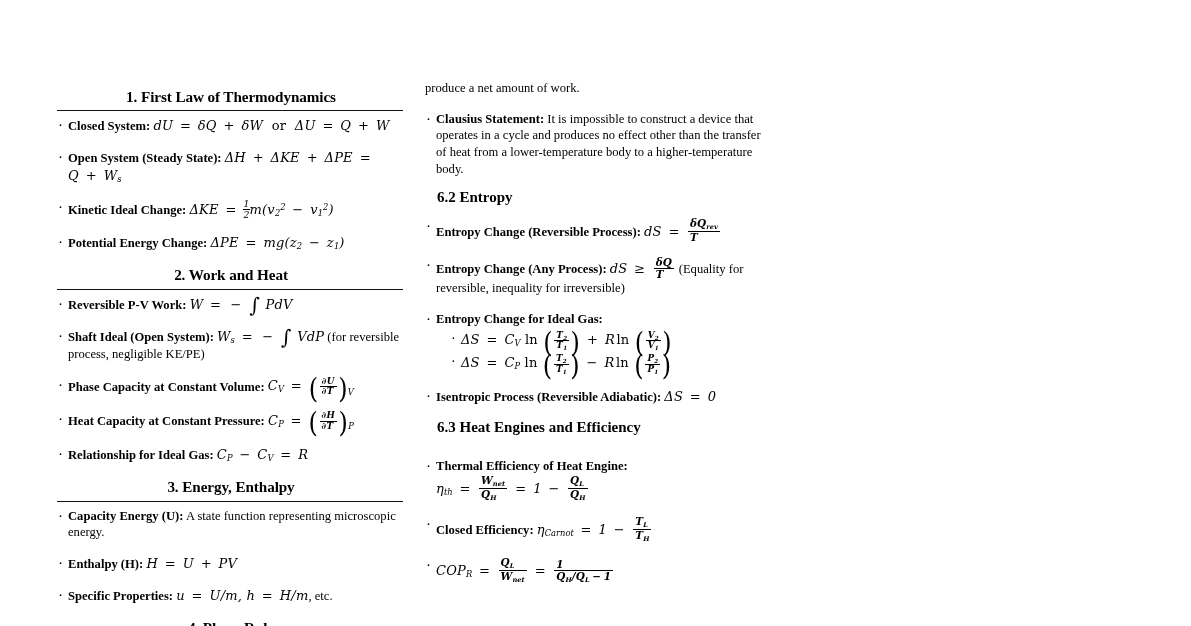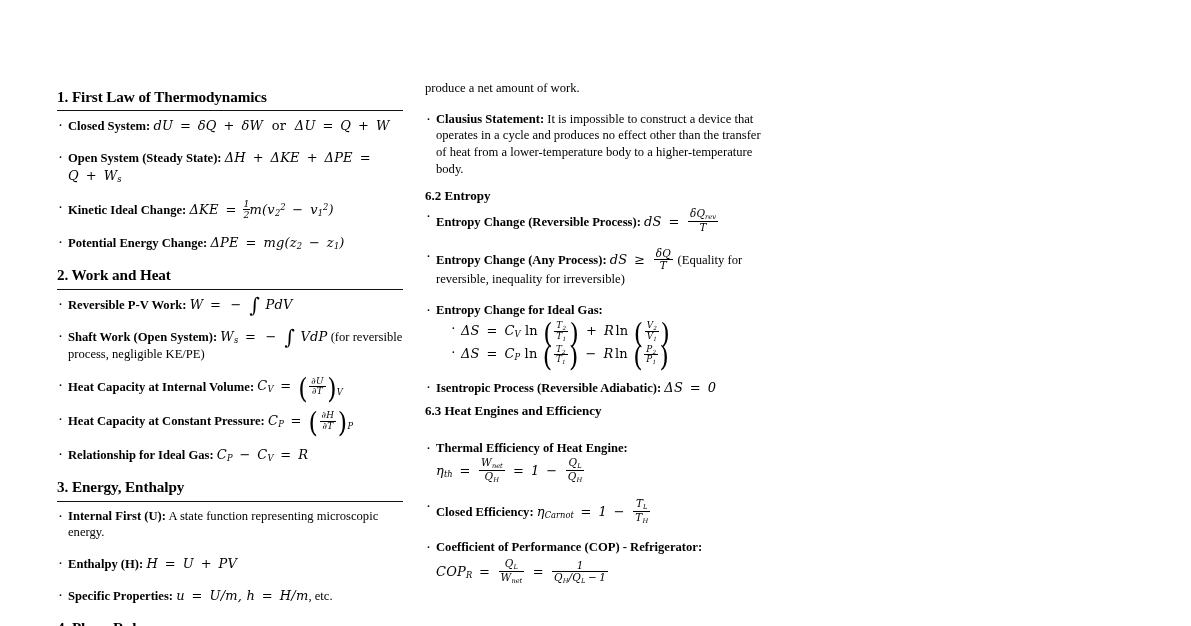--- a/index.html
+++ b/index.html
@@ -29,32 +29,33 @@
   .col-right { left: 425px; }
 
   
   .sec-h {
     font-size: 15.2px;
     font-weight: bold;
     line-height: 1.15;
     margin: 0;
     padding: 0;
     letter-spacing: -0.1px;
+    text-align: center;
   }
   .sec-rule {
     border: 0;
     border-top: 1.6px solid #111;
     margin: 5px 0 6px 0;
     width: 346px;
   }
   .sub-h {
-    font-size: 13px;
+    font-size: 15px;
     font-weight: bold;
     line-height: 1.2;
-    margin: 0;
+    margin: 12px;
   }
 
   
   ul.items {
     list-style: none;
     margin: 0;
     padding: 0;
   }
   ul.items > li {
     position: relative;
@@ -125,24 +126,24 @@
     font-size: 1.55em;
     line-height: 0;
     vertical-align: -0.18em;
     padding: 0 1px;
   }
 
   
   .frac {
     display: inline-block;
     vertical-align: -0.48em;
-    text-align: center;
     font-size: 0.80em;
     line-height: 1.08;
     margin: 0 1.5px;
+    font-weight: bold;
   }
   .frac > .num { display: block; padding: 0 2px; }
   .frac > .den {
     display: block;
     border-top: 1px solid #000;
     padding: 0 2px;
   }
   .frac.sm { font-size: 0.68em; vertical-align: -0.52em; }
 
   
@@ -202,43 +203,43 @@
     </ul>
 
     <h2 class="sec-h" style="margin-top:12px;">2. Work and Heat</h2>
     <hr class="sec-rule">
     <ul class="items">
       <li>
         <span class="lbl">Reversible P-V Work:</span>
         <span class="m">W <span class="op">=</span> <span class="op">−</span> <span class="intg">∫</span> PdV</span>
       </li>
       <li>
-        <span class="lbl">Shaft Work (Open System):</span>
+        <span class="lbl">Shaft Ideal (Open System):</span>
         <span class="m">W<sub>s</sub> <span class="op">=</span> <span class="op">−</span> <span class="intg">∫</span> VdP</span>
         <span class="txt">(for reversible process, negligible KE/PE)</span>
       </li>
       <li>
-        <span class="lbl">Heat Capacity at Internal Volume:</span>
+        <span class="lbl">Phase Capacity at Constant Volume:</span>
         <span class="m">C<sub>V</sub> <span class="op">=</span> <span class="pgrp"><span class="pl">(</span><span class="frac sm"><span class="num">∂U</span><span class="den">∂T</span></span><span class="pr">)</span><span class="psub">V</span></span></span>
       </li>
       <li>
         <span class="lbl">Heat Capacity at Constant Pressure:</span>
         <span class="m">C<sub>P</sub> <span class="op">=</span> <span class="pgrp"><span class="pl">(</span><span class="frac sm"><span class="num">∂H</span><span class="den">∂T</span></span><span class="pr">)</span><span class="psub">P</span></span></span>
       </li>
       <li>
         <span class="lbl">Relationship for Ideal Gas:</span>
         <span class="m">C<sub>P</sub> <span class="op">−</span> C<sub>V</sub> <span class="op">=</span> R</span>
       </li>
     </ul>
 
     <h2 class="sec-h" style="margin-top:8px;">3. Energy, Enthalpy</h2>
     <hr class="sec-rule">
     <ul class="items">
       <li>
-        <span class="lbl">Internal First (U):</span>
+        <span class="lbl">Capacity Energy (U):</span>
         <span class="txt">A state function representing microscopic energy.</span>
       </li>
       <li>
         <span class="lbl">Enthalpy (H):</span>
         <span class="m">H <span class="op">=</span> U <span class="op">+</span> PV</span>
       </li>
       <li>
         <span class="lbl">Specific Properties:</span>
         <span class="m">u <span class="op">=</span> U/m, h <span class="op">=</span> H/m</span><span class="txt">, etc.</span>
       </li>
@@ -290,20 +291,19 @@
     <ul class="items" style="margin-top:22px;">
       <li>
         <span class="lbl">Thermal Efficiency of Heat Engine:</span>
         <span class="m">η<sub>th</sub> <span class="op">=</span> <span class="frac"><span class="num">W<sub>net</sub></span><span class="den">Q<sub>H</sub></span></span> <span class="op">=</span> 1 <span class="op">−</span> <span class="frac"><span class="num">Q<sub>L</sub></span><span class="den">Q<sub>H</sub></span></span></span>
       </li>
       <li>
         <span class="lbl">Closed Efficiency:</span>
         <span class="m">η<sub>Carnot</sub> <span class="op">=</span> 1 <span class="op">−</span> <span class="frac"><span class="num">T<sub>L</sub></span><span class="den">T<sub>H</sub></span></span></span>
       </li>
       <li>
-        <span class="lbl">Coefficient of Performance (COP) - Refrigerator:</span>
         <div class="m" style="display:block; margin-top:2px;">COP<sub>R</sub> <span class="op">=</span> <span class="frac"><span class="num">Q<sub>L</sub></span><span class="den">W<sub>net</sub></span></span> <span class="op">=</span> <span class="frac"><span class="num">1</span><span class="den">Q<sub>H</sub>/Q<sub>L</sub><span class="op">−</span>1</span></span></div>
       </li>
 
     </ul>
   </div>
 
 </div>
 
 </body></html>

